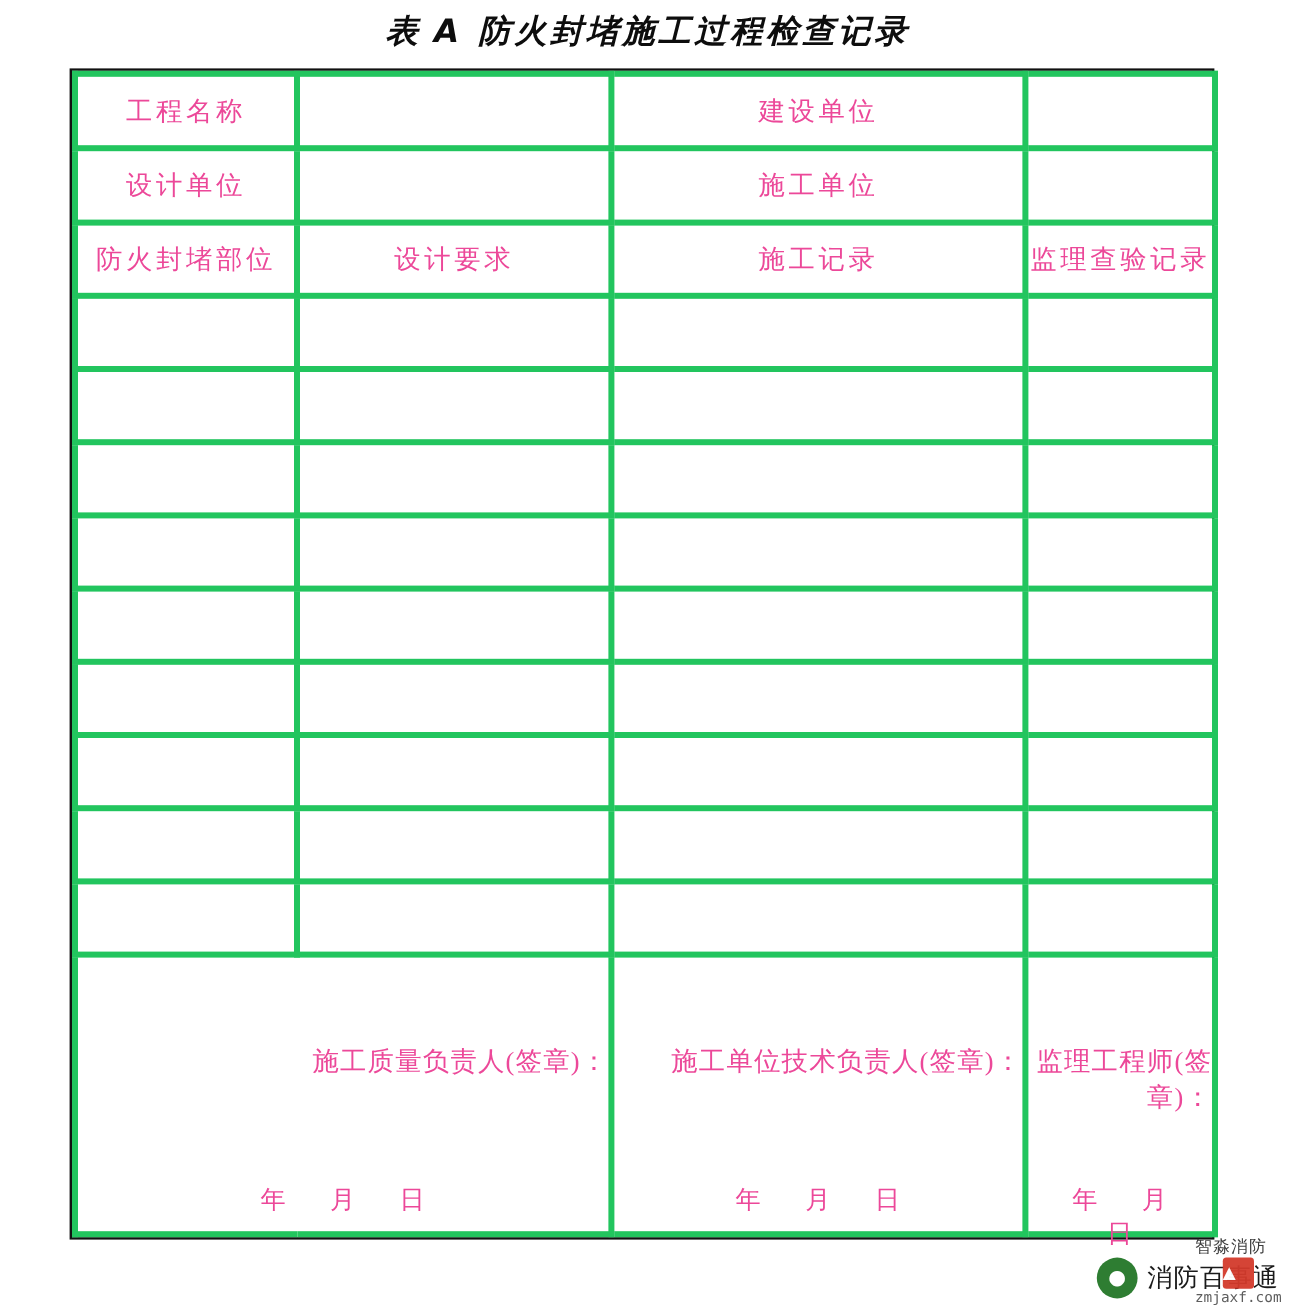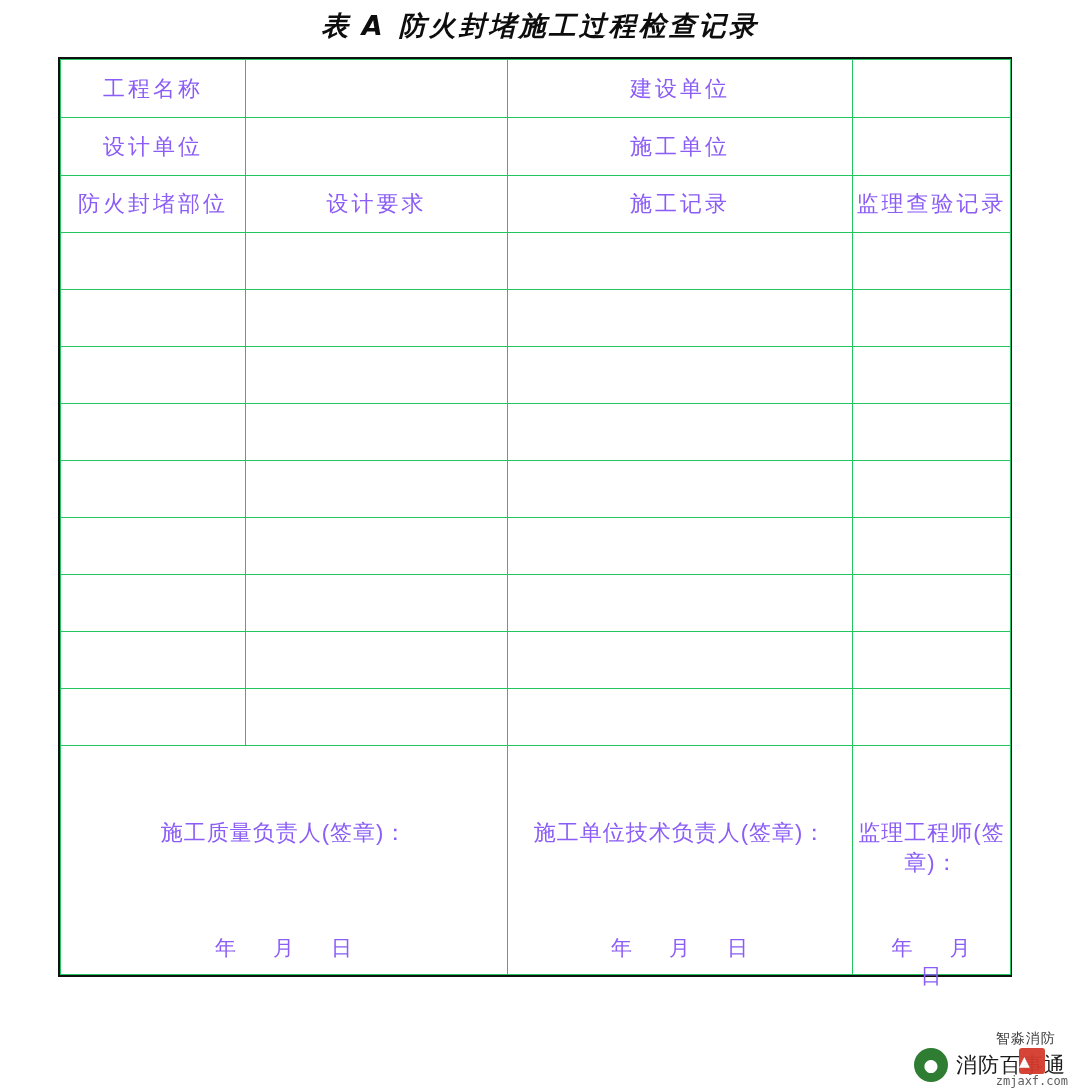--- a/index.html
+++ b/index.html
@@ -40,26 +40,26 @@
     border: 2px solid #111;
     box-sizing: border-box;
   }
 
   table.form {
     border-collapse: collapse;
     width: 100%;
     table-layout: fixed;
   }
   table.form td {
-    border: 1px solid #22c55e;
+    border: 5px solid #22c55e;
     padding: 0;
     vertical-align: middle;
     text-align: center;
     font-size: 22px;
-    color: #8b5cf6;
+    color: #ec4899;
     font-family: "DejaVu Sans", "Liberation Sans", sans-serif;
   }
   .hdr-row td { height: 57px; letter-spacing: 3px; }
   .lbl { font-size: 22px; letter-spacing: 4px; }
 
   .colhead td {
     height: 56px;
     font-size: 23px;
     letter-spacing: 3px;
   }
@@ -73,24 +73,24 @@
   .sign-inner {
     position: relative;
     height: 100%;
     width: 100%;
   }
   .sign-label {
     position: absolute;
     top: 72px;
     left: 0;
     width: 100%;
-    text-align: center;
+    text-align: right;
     font-size: 22px;
     letter-spacing: 1px;
-    font-family: Liberation Sans, sans-serif;
+    font-family: Liberation Serif, serif;
   }
   .sign-date {
     position: absolute;
     top: 188px;
     left: 0;
     width: 100%;
     text-align: center;
     font-size: 21px;
     letter-spacing: 1px;
     font-family: "DejaVu Sans", "Liberation Sans", sans-serif;

